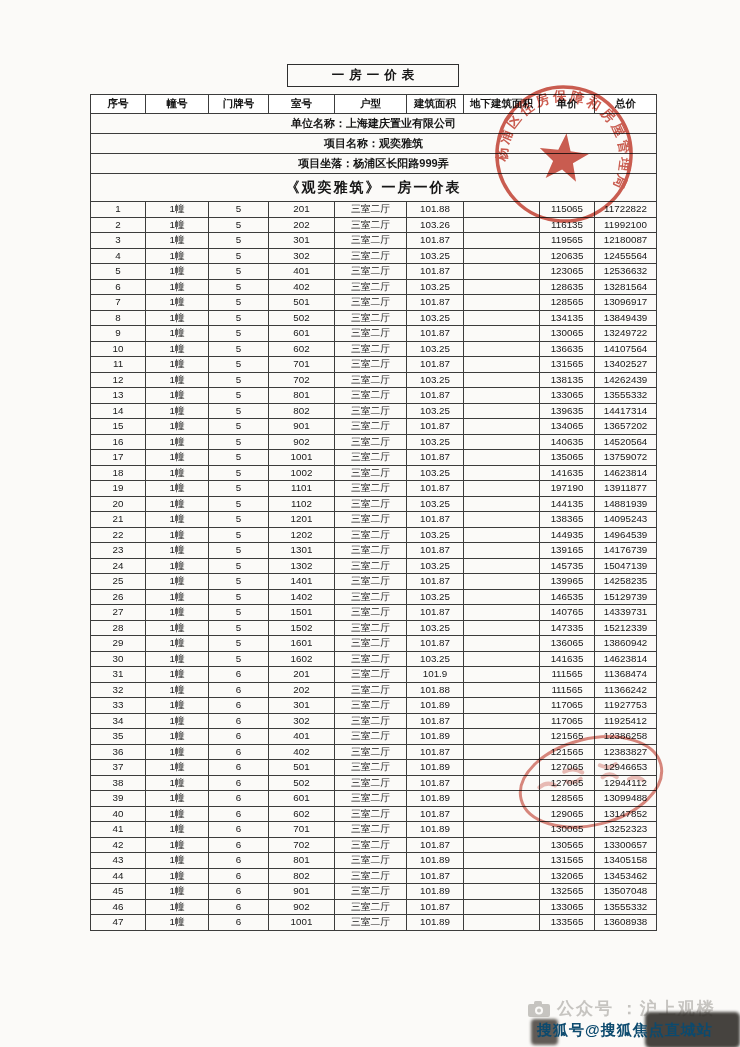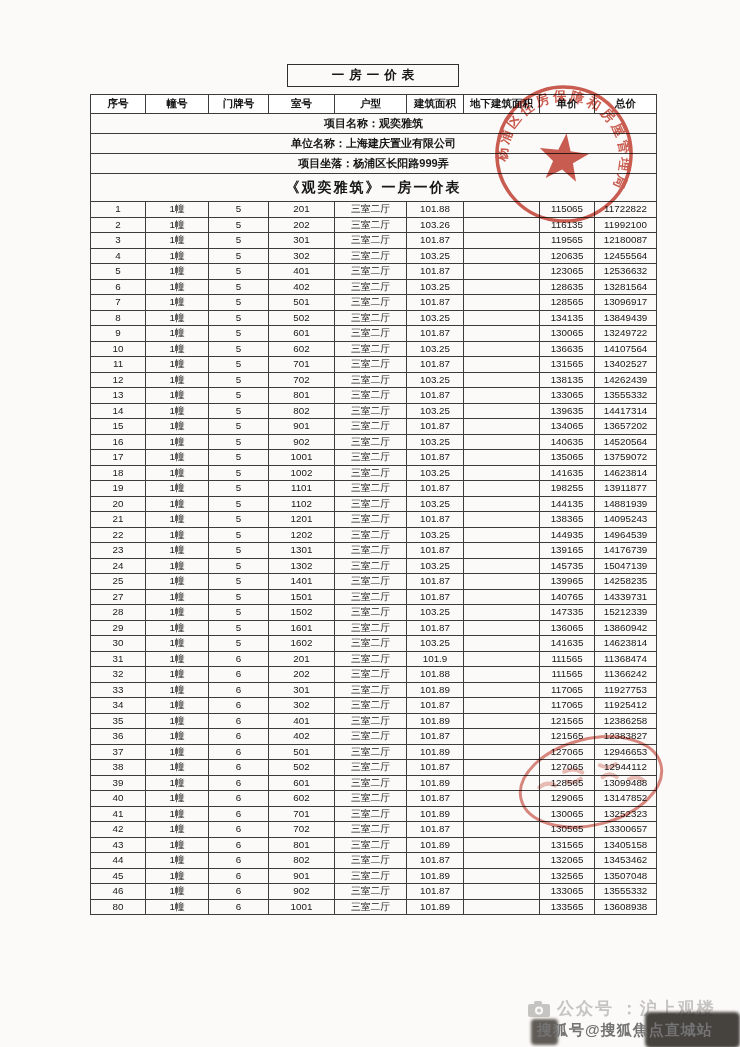--- a/index.html
+++ b/index.html
@@ -30,21 +30,21 @@
   .stamp { position:absolute; pointer-events:none; mix-blend-mode:multiply; }
   .stamp-round { left:476px; top:66px; opacity:.82; transform:rotate(7deg); }
   .stamp-oval  { left:505px; top:726px; opacity:.6; transform:rotate(-4deg); }
   .wm-line1 {
     position:absolute; left:528px; top:997px;
     display:flex; align-items:center; gap:7px;
     font-size:17px; font-weight:bold; letter-spacing:2px; color:#c6c4c0;
   }
   .wm-line2 {
     position:absolute; left:537px; top:1021px; z-index:3;
-    font-size:15px; letter-spacing:1px; color:#737373; font-weight:bold;
+    font-size:15px; letter-spacing:1px; color:#0c4a6e; font-weight:bold;
   }
   .wm-blob { position:absolute; z-index:2; filter:blur(1.5px); }
   .wm-blob-1 { left:645px; top:1012px; width:95px; height:36px; background:#33302b; opacity:.9; border-radius:5px; }
   .wm-blob-2 { left:531px; top:1019px; width:27px; height:26px; background:#45403a; opacity:.85; border-radius:4px; }
   .camera-icon svg { display:block; }
 </style>
 </head>
 <body>
 
 <div class="doc">
@@ -59,26 +59,26 @@
       <col style="width:66px">
         <col style="width:72px">
         <col style="width:57px">
       <col style="width:76px">
         <col style="width:55px">
         <col style="width:62px">
     </colgroup>
     <tbody>
       <tr>
         <td class="info-cell" colspan="9">
-          <span>项目名称：</span><span>观奕雅筑</span>
+          <span>单位名称：</span><span>上海建庆置业有限公司</span>
         </td>
       </tr>
       <tr>
         <td class="info-cell" colspan="9">
-          <span>单位名称：</span><span>上海建庆置业有限公司</span>
+          <span>项目名称：</span><span>观奕雅筑</span>
         </td>
       </tr>
       <tr>
         <td class="info-cell" colspan="9">
           <span>项目坐落：</span><span>杨浦区长阳路999弄</span>
         </td>
       </tr>
       <tr>
         <td class="table-title-cell" colspan="9">《观奕雅筑》一房一价表</td>
       </tr>
@@ -296,21 +296,21 @@
           <td>14623814</td>
         </tr>
         <tr>
           <td>19</td>
           <td>1幢</td>
           <td>5</td>
           <td>1101</td>
           <td>三室二厅</td>
           <td>101.87</td>
           <td></td>
-          <td>198255</td>
+          <td>197190</td>
           <td>13911877</td>
         </tr>
         <tr>
           <td>20</td>
           <td>1幢</td>
           <td>5</td>
           <td>1102</td>
           <td>三室二厅</td>
           <td>103.25</td>
           <td></td>
@@ -366,20 +366,31 @@
           <td>1幢</td>
           <td>5</td>
           <td>1401</td>
           <td>三室二厅</td>
           <td>101.87</td>
           <td></td>
           <td>139965</td>
           <td>14258235</td>
         </tr>
         <tr>
+          <td>26</td>
+          <td>1幢</td>
+          <td>5</td>
+          <td>1402</td>
+          <td>三室二厅</td>
+          <td>103.25</td>
+          <td></td>
+          <td>146535</td>
+          <td>15129739</td>
+        </tr>
+        <tr>
           <td>27</td>
           <td>1幢</td>
           <td>5</td>
           <td>1501</td>
           <td>三室二厅</td>
           <td>101.87</td>
           <td></td>
           <td>140765</td>
           <td>14339731</td>
         </tr>
@@ -586,21 +597,21 @@
           <td>1幢</td>
           <td>6</td>
           <td>902</td>
           <td>三室二厅</td>
           <td>101.87</td>
           <td></td>
           <td>133065</td>
           <td>13555332</td>
         </tr>
         <tr>
-          <td>80</td>
+          <td>47</td>
           <td>1幢</td>
           <td>6</td>
           <td>1001</td>
           <td>三室二厅</td>
           <td>101.89</td>
           <td></td>
           <td>133565</td>
           <td>13608938</td>
         </tr>
       </tbody>

